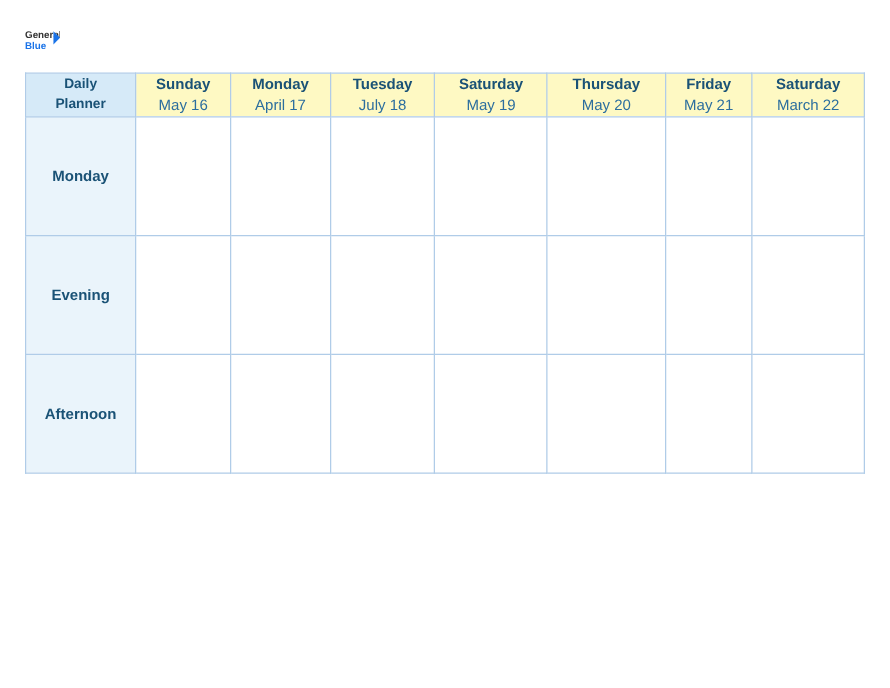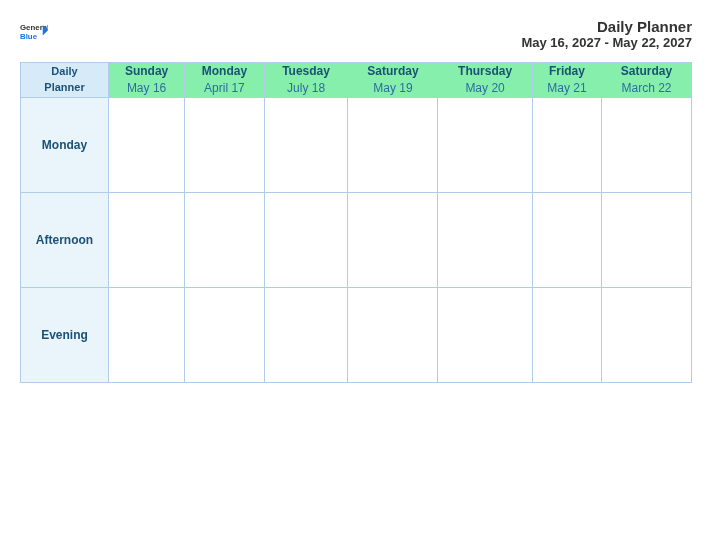--- a/index.html
+++ b/index.html
@@ -52,21 +52,21 @@
       border: 1.5px solid #4a90d9;
     }
 
     .calendar-table th,
     .calendar-table td {
       border: 1px solid #b0cce8;
       padding: 0;
     }
 
     .header-cell {
-      background-color: #86efac;
+      background-color: #fef9c3;
       text-align: center;
       padding: 6px 4px;
       color: #1a5276;
       font-size: 12px;
       font-weight: bold;
       line-height: 1.4;
     }
 
     .header-cell .day-name {
       font-size: 12px;
@@ -114,24 +114,20 @@
 <body>
 
 <div class="header">
   <div class="logo-area">
     <svg class="logo-icon" viewBox="0 0 32 32">
       <text x="0" y="14" font-size="9" font-weight="bold" fill="#333" font-family="Arial">General</text>
       <text x="0" y="24" font-size="9" font-weight="bold" fill="#1a73e8" font-family="Arial">Blue</text>
       <polygon points="26,8 32,14 26,20" fill="#1a73e8"></polygon>
     </svg>
   </div>
-  <div class="title-area">
-    <div class="planner-title">Daily Planner</div>
-    <div class="planner-date">May 16, 2027 - May 22, 2027</div>
-  </div>
 </div>
 
 <table class="calendar-table">
   <thead>
     <tr>
       <th class="header-cell first-header planner-header-cell">
         <span>Daily</span><br>
         <span>Planner</span>
       </th>
       <th class="header-cell">
@@ -169,31 +165,31 @@
       <td class="row-label-cell">Monday</td>
       <td class="content-cell"></td>
       <td class="content-cell"></td>
       <td class="content-cell"></td>
       <td class="content-cell"></td>
       <td class="content-cell"></td>
       <td class="content-cell"></td>
       <td class="content-cell"></td>
     </tr>
     <tr>
-      <td class="row-label-cell">Afternoon</td>
+      <td class="row-label-cell">Evening</td>
       <td class="content-cell"></td>
       <td class="content-cell"></td>
       <td class="content-cell"></td>
       <td class="content-cell"></td>
       <td class="content-cell"></td>
       <td class="content-cell"></td>
       <td class="content-cell"></td>
     </tr>
     <tr>
-      <td class="row-label-cell">Evening</td>
+      <td class="row-label-cell">Afternoon</td>
       <td class="content-cell"></td>
       <td class="content-cell"></td>
       <td class="content-cell"></td>
       <td class="content-cell"></td>
       <td class="content-cell"></td>
       <td class="content-cell"></td>
       <td class="content-cell"></td>
     </tr>
   </tbody>
 </table>

